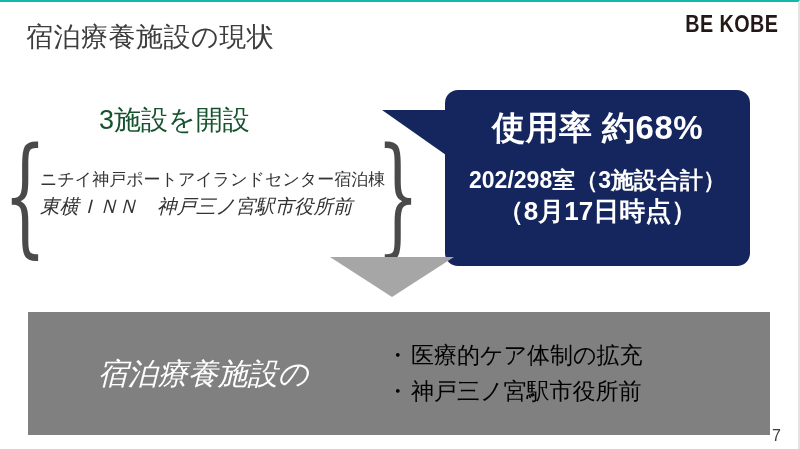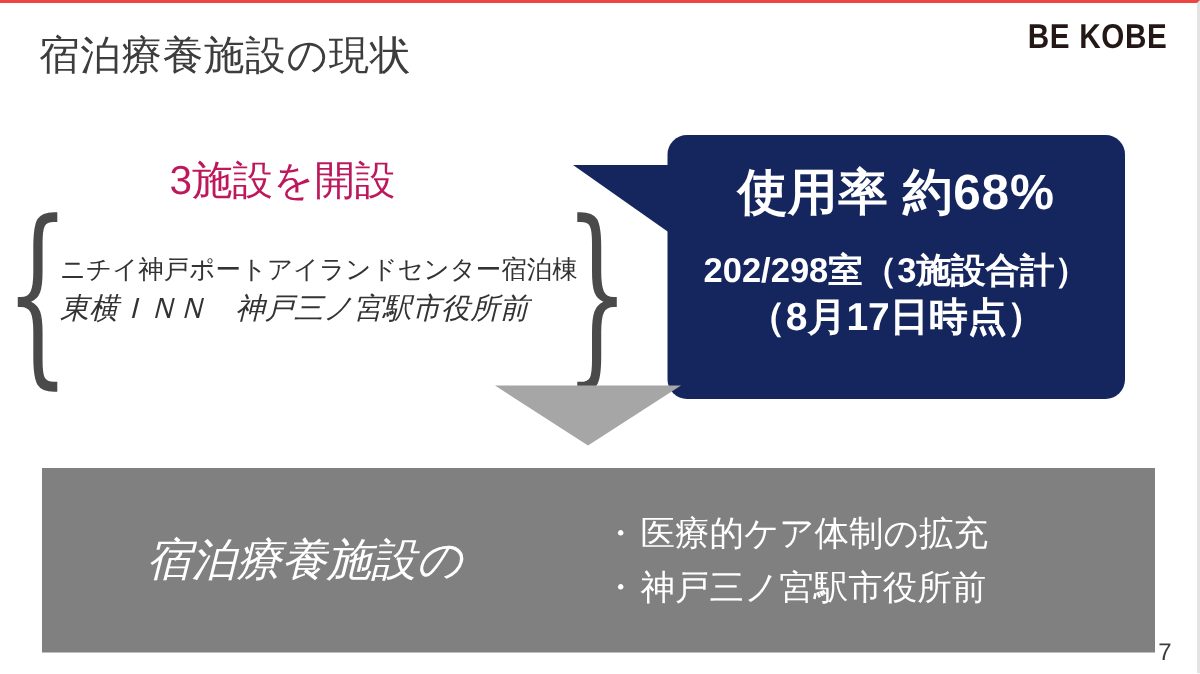--- a/index.html
+++ b/index.html
@@ -11,21 +11,21 @@
   body {
     font-family: "Liberation Sans", "DejaVu Sans", sans-serif;
   }
 
   .slide {
     position: relative;
     width: 800px;
     height: 449px;
     background: #ffffff;
     overflow: hidden;
-    border-top: 2px solid #ef4444;
+    border-top: 2px solid #14b8a6;
     border-right: 2px solid #e3e3e3;
     box-sizing: border-box;
   }
 
   
   .page-title {
     position: absolute;
     left: 26px;
     top: 20px;
     font-size: 27px;
@@ -44,24 +44,24 @@
     color: #231815;
     letter-spacing: 0.5px;
     transform: scaleX(0.86);
     transform-origin: right center;
     white-space: nowrap;
   }
 
   
   .facility-heading {
     position: absolute;
-    left: 113px;
+    left: 99px;
     top: 100px;
     font-size: 27px;
-    color: #be185d;
+    color: #14532d;
     white-space: nowrap;
   }
 
   .facility-group {
     position: absolute;
     left: 16px;
     top: 140px;
     width: 390px;
     height: 105px;
     display: flex;
@@ -183,25 +183,24 @@
   }
   .result-bullets {
     flex: 1 1 auto;
     display: flex;
     flex-direction: column;
     justify-content: center;
     gap: 5px;
     padding-left: 8px;
   }
   .result-bullet {
-    color: #ffffff;
+    color: #000000;
     font-size: 23px;
     line-height: 1.33;
     white-space: nowrap;
-    margin-left: 16px;
   }
   .result-bullet .dot { margin-right: 2px; }
 
   .page-number {
     position: absolute;
     right: 17px;
     bottom: 4px;
     font-size: 16px;
     color: #3d3d3d;
   }

